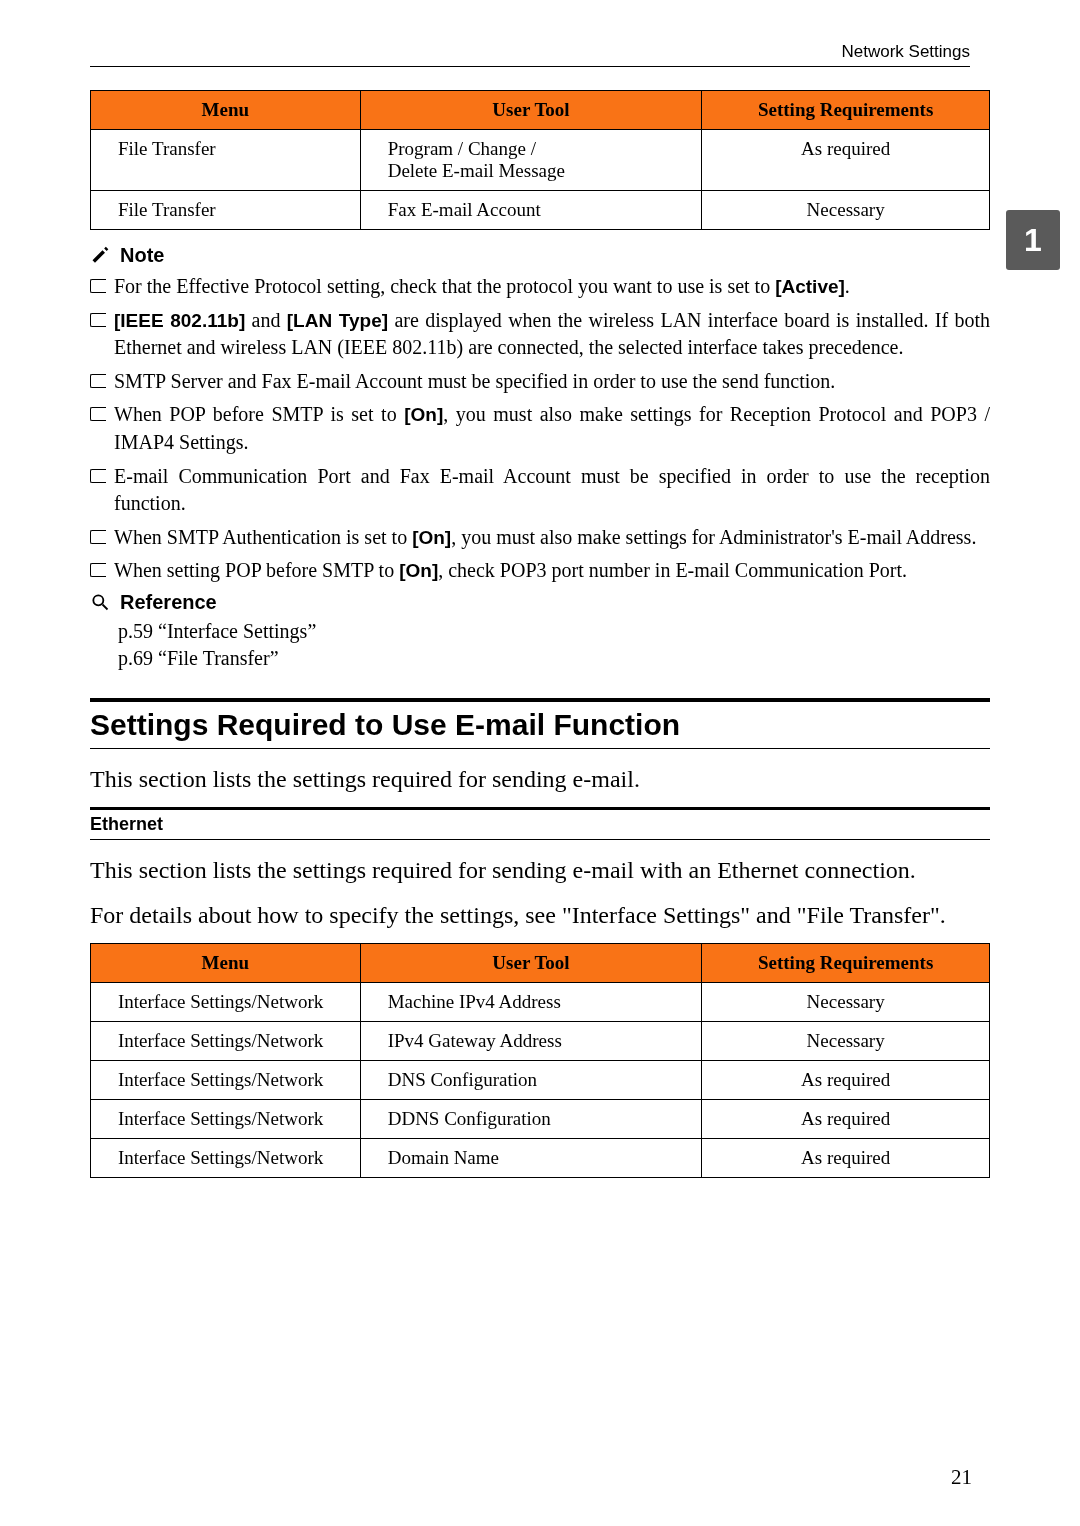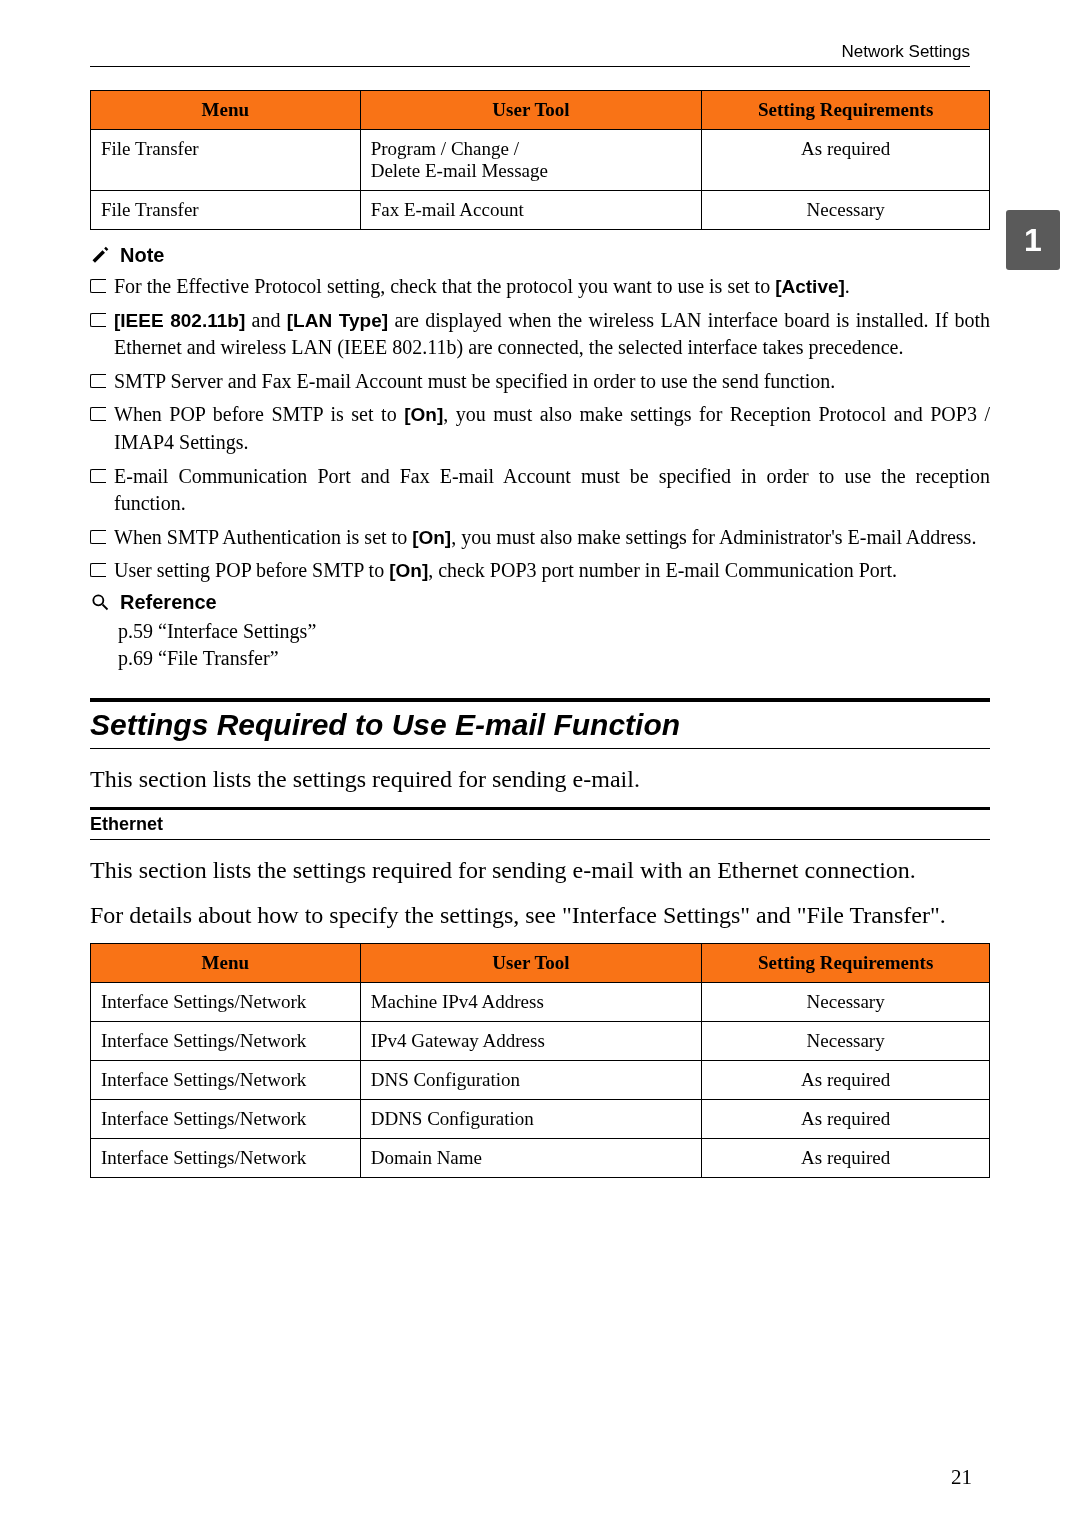--- a/index.html
+++ b/index.html
@@ -51,21 +51,21 @@
   }
   table.settings th {
     border: 1px solid #000;
     padding: 8px 2px;
     text-align: center;
     font-weight: bold;
     background: #f97316;
   }
   table.settings td {
     border: 1px solid #000;
-    padding: 8px 10px;
+    padding: 8px 27px;
     vertical-align: top;
   }
   table.settings td.center { text-align: center; }
   .col1 { width: 30%; }
   .col2 { width: 38%; }
   .col3 { width: 32%; }
   .note-head, .ref-head {
     font-family: Arial, Helvetica, sans-serif;
     font-weight: bold;
     font-size: 20px;
@@ -103,21 +103,20 @@
   .section-divider-thick {
     border-top: 4px solid #000;
     margin-top: 28px;
   }
   h2.section {
     font-family: Arial, Helvetica, sans-serif;
     font-size: 30px;
     font-weight: bold;
     margin-top: 6px;
     margin-bottom: 6px;
-    font-style: italic;
   }
   .section-divider-thin { border-top: 1.5px solid #000; margin-bottom: 14px; }
   p.body { font-size: 24px; line-height: 1.35; margin-bottom: 12px; text-align: justify; }
   .sub-divider-thick { border-top: 3px solid #000; margin-top: 10px; }
   h3.sub {
     font-family: Arial, Helvetica, sans-serif;
     font-size: 18px;
     font-weight: bold;
     margin-top: 4px; margin-bottom: 4px;
   }
@@ -202,21 +201,21 @@
   </li>
   <li>
     <span class="bullet"></span>
     <span class="li-text">
       <span>When SMTP Authentication is set to </span><span class="bold">[On]</span><span>, you must also make settings for Administrator's E-mail Address.</span>
     </span>
   </li>
   <li>
     <span class="bullet"></span>
     <span class="li-text">
-      <span>User setting POP before SMTP to </span><span class="bold">[On]</span><span>, check POP3 port number in E-mail Communication Port.</span>
+      <span>When setting POP before SMTP to </span><span class="bold">[On]</span><span>, check POP3 port number in E-mail Communication Port.</span>
     </span>
   </li>
 </ul>
 
 <div class="ref-head">
   <span class="mag-icon">
     <svg viewBox="0 0 24 24" width="20" height="20">
         <circle cx="10" cy="10" r="6" stroke="#000" stroke-width="2.2" fill="none"></circle>
         <line x1="15" y1="15" x2="21" y2="21" stroke="#000" stroke-width="2.2"></line>
       </svg>

